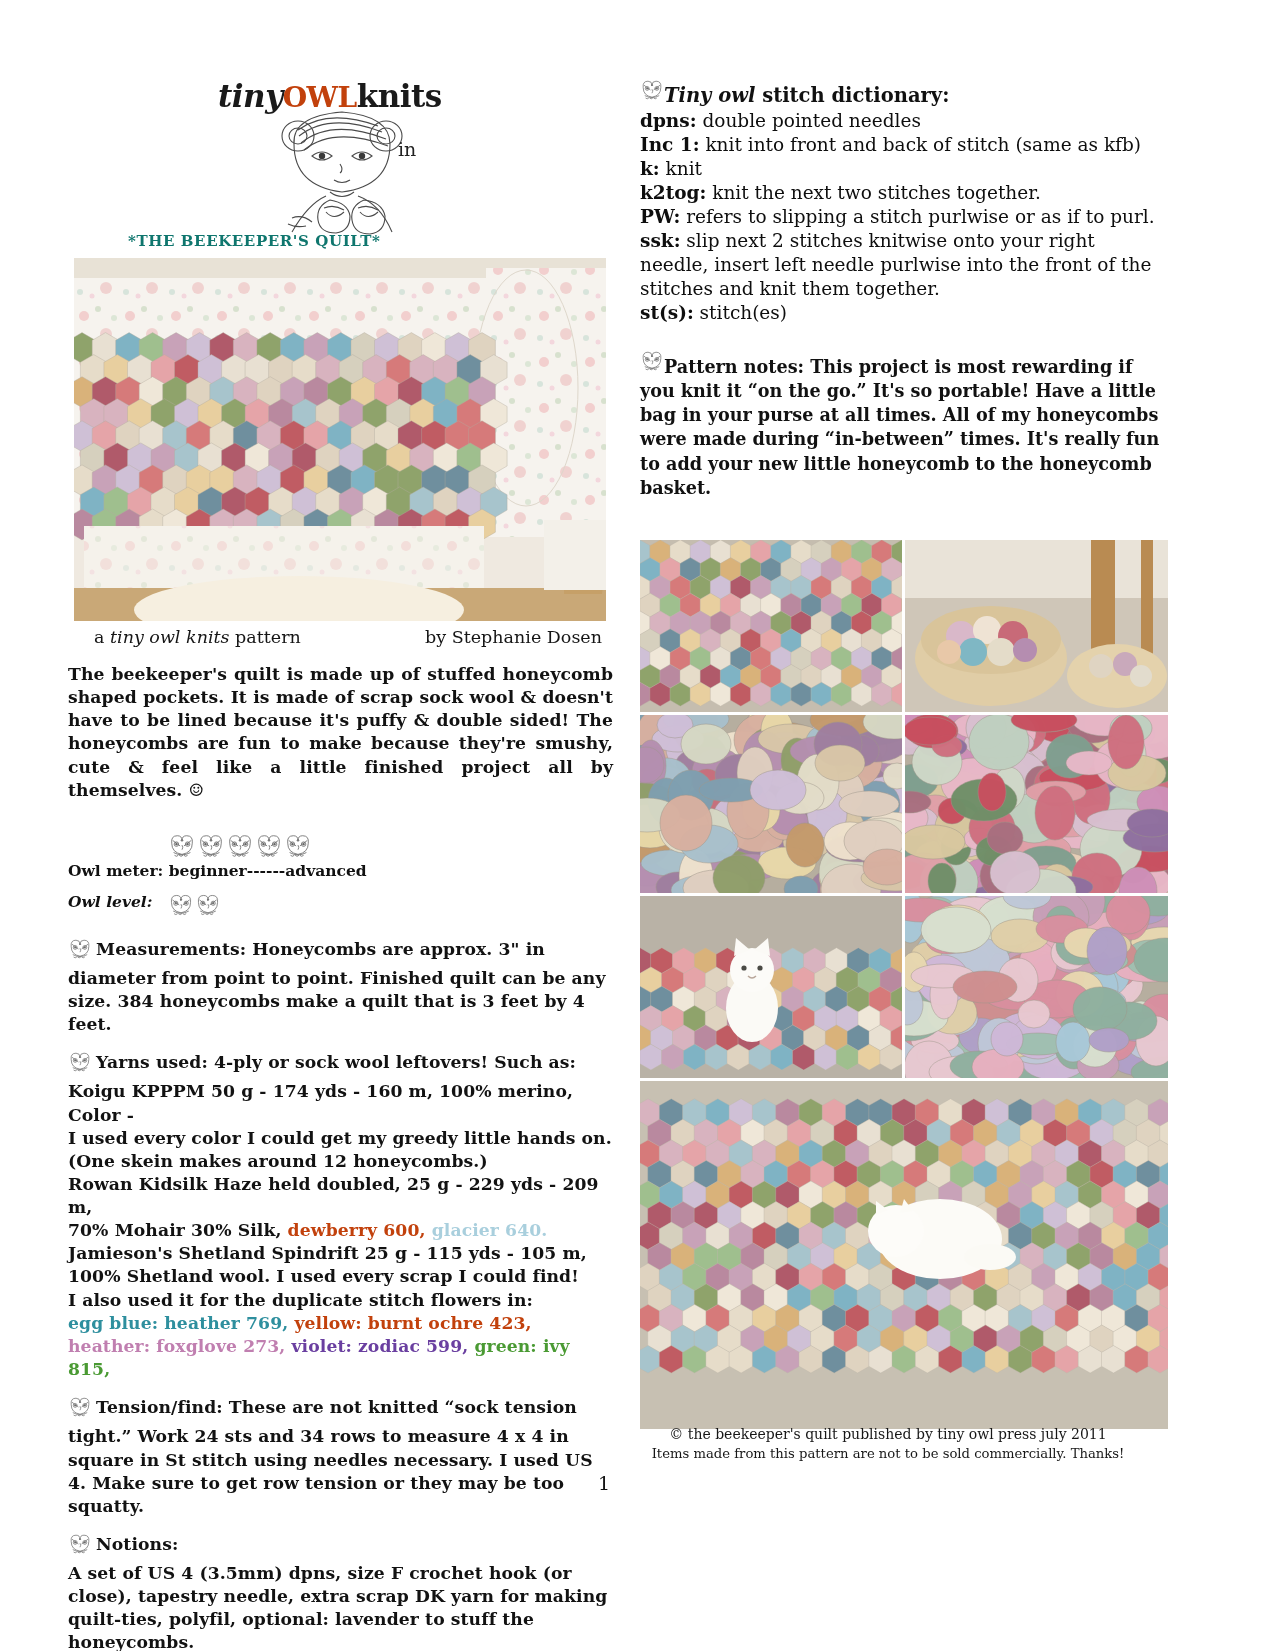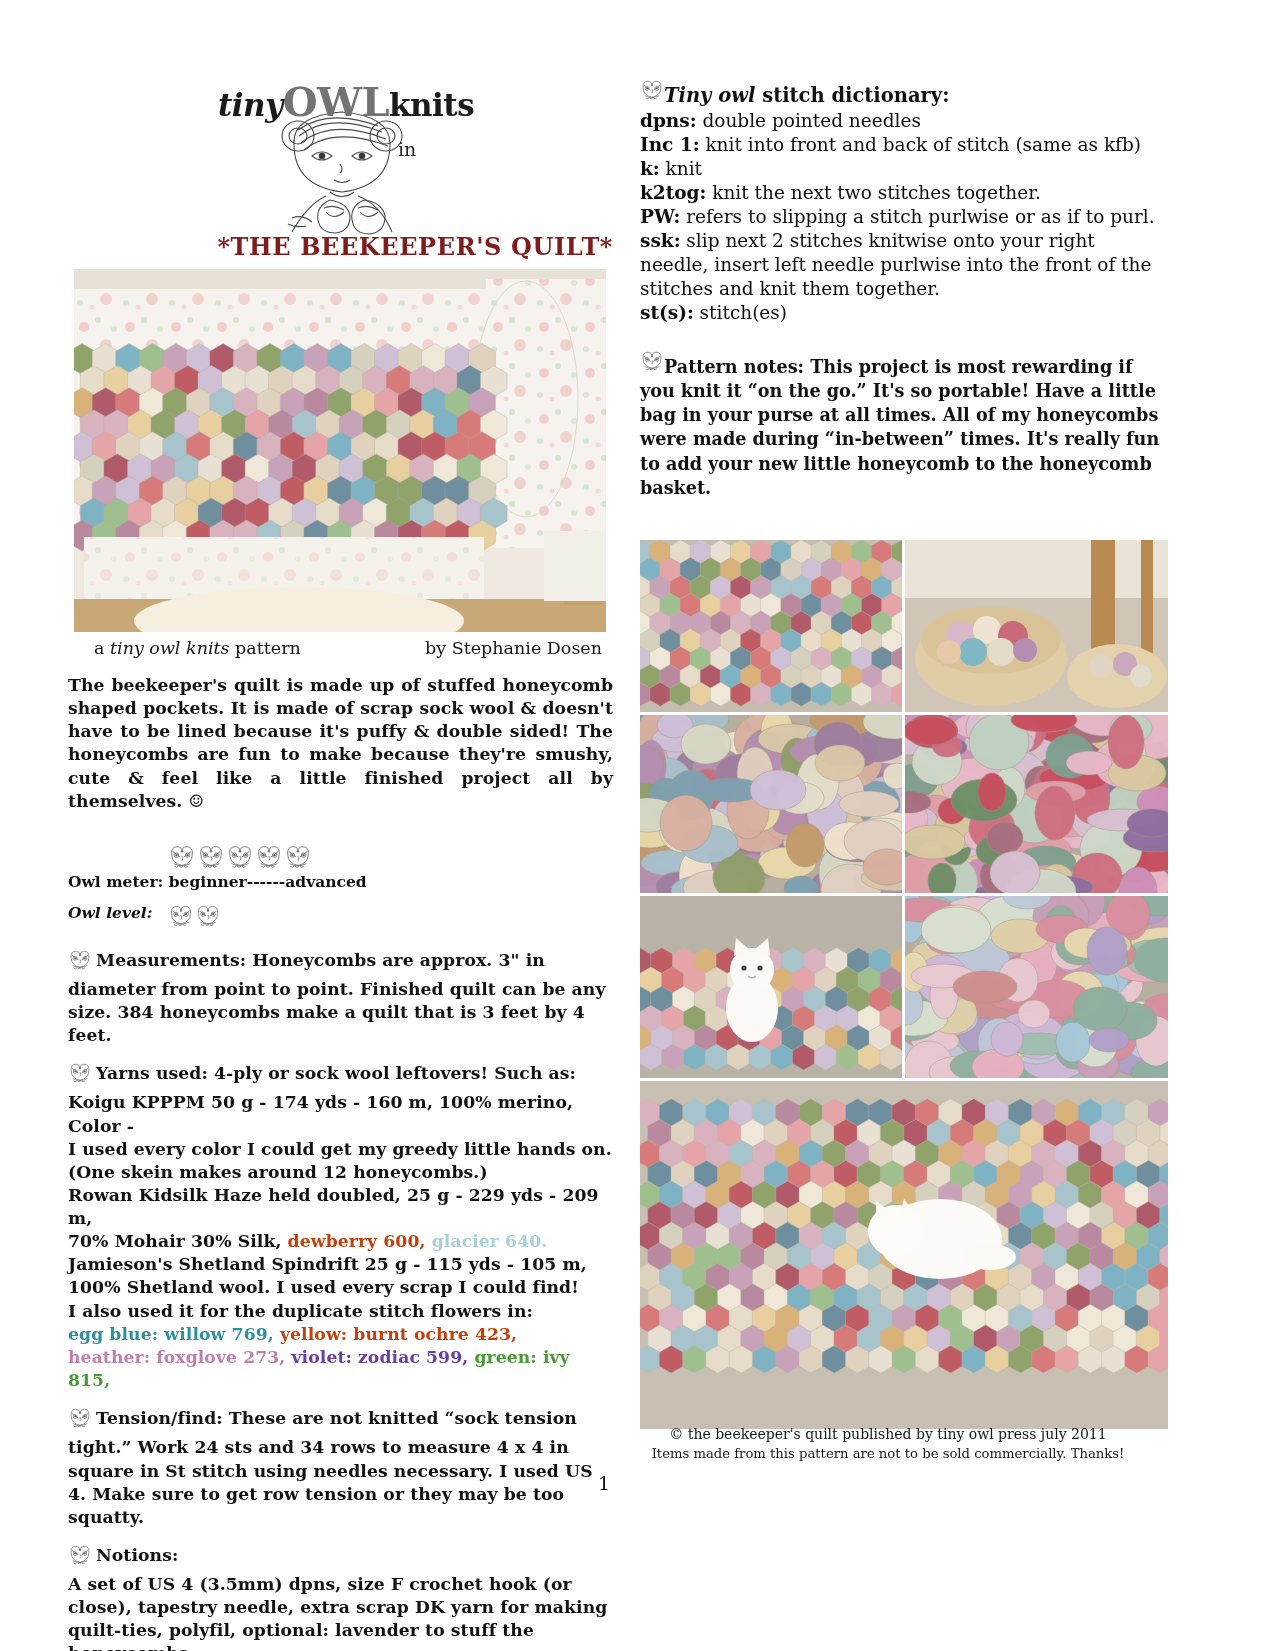--- a/index.html
+++ b/index.html
@@ -19,33 +19,33 @@
 
   
   .logo-wrap { position: relative; height: 170px; }
   .logo-text {
     position: absolute; left: 150px; top: 18px;
     font-family: "DejaVu Serif", serif;
     font-size: 31px; font-weight: bold; letter-spacing: -0.5px;
     white-space: nowrap;
   }
   .logo-text .tiny  { color: #1a1a1a; font-style: italic; font-weight: bold; }
-  .logo-text .owl   { color: #737373; font-size: 40px; font-family: "DejaVu Serif", serif; }
+  .logo-text .owl   { color: #c2410c; font-size: 28px; font-family: "DejaVu Serif", serif; }
   .logo-text .knits { color: #1a1a1a; }
   .logo-in {
     position: absolute; left: 330px; top: 78px;
     font-size: 19px; color: #222; font-family: "DejaVu Serif", serif;
   }
   .girl-svg { position: absolute; left: 200px; top: 40px; }
 
   .title-main {
-    text-align: right;
+    text-align: left;
     font-family: "DejaVu Serif", serif;
-    font-size: 24px; font-weight: bold; letter-spacing: 0.6px;
-    color: #7f1d1d;
+    font-size: 15px; font-weight: bold; letter-spacing: 0.6px;
+    color: #0f766e;
     margin: 2px 0 8px 60px;
   }
 
   
   .photo { display: block; border: 0; background: #ddd; }
   .hero { width: 532px; height: 363px; margin-left: 6px; }
 
   .caption-row {
     width: 532px; margin: 6px 0 0 6px;
     display: flex; justify-content: space-between;
@@ -560,21 +560,21 @@
           </svg></span><span class="sec-head">Yarns used:</span><span> 4-ply or sock wool leftovers! Such as:</span><br>
       <span>Koigu KPPPM 50 g - 174 yds - 160 m, 100% merino, Color -</span><br>
       <span>I used every color I could get my greedy little hands on.</span><br>
       <span>(One skein makes around 12 honeycombs.)</span><br>
       <span>Rowan Kidsilk Haze held doubled, 25 g - 229 yds - 209 m,</span><br>
       <span>70% Mohair 30% Silk, </span><span class="c-dewberry">dewberry 600,</span><span class="c-glacier"> glacier 640.</span><br>
       <span>Jamieson's Shetland Spindrift 25 g - 115 yds - 105 m,</span><br>
       <span>100% Shetland wool.  I used every scrap I could find!</span><br>
       <span>I also used it for the duplicate stitch flowers in:</span>
       <div class="colorline">
-        <span class="c-eggblue">egg blue: willow 769,</span><span class="c-yellow"> yellow: burnt ochre 423,</span>
+        <span class="c-eggblue">egg blue: heather 769,</span><span class="c-yellow"> yellow: burnt ochre 423,</span>
       </div>
       <div class="colorline">
         <span class="c-heather">heather: foxglove 273,</span><span class="c-violet"> violet: zodiac 599,</span><span class="c-green"> green: ivy 815,</span>
       </div>
     </div>
 
     <div class="sec hand">
       <span class="owl-bullet"><svg width="24" height="24" viewBox="0 0 30 30" aria-hidden="true">
     <g fill="none" stroke="#6b6b6b" stroke-width="0.9">
       <path d="M4 12 Q3 4 10 4 Q15 4 15 9 Q15 4 20 4 Q27 4 26 12 Q26 22 15 24 Q4 22 4 12 Z"></path>

